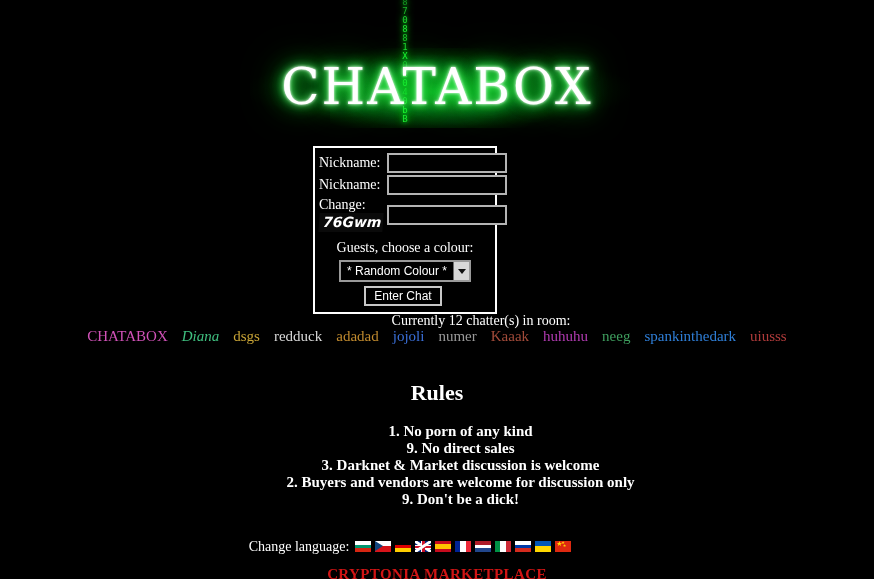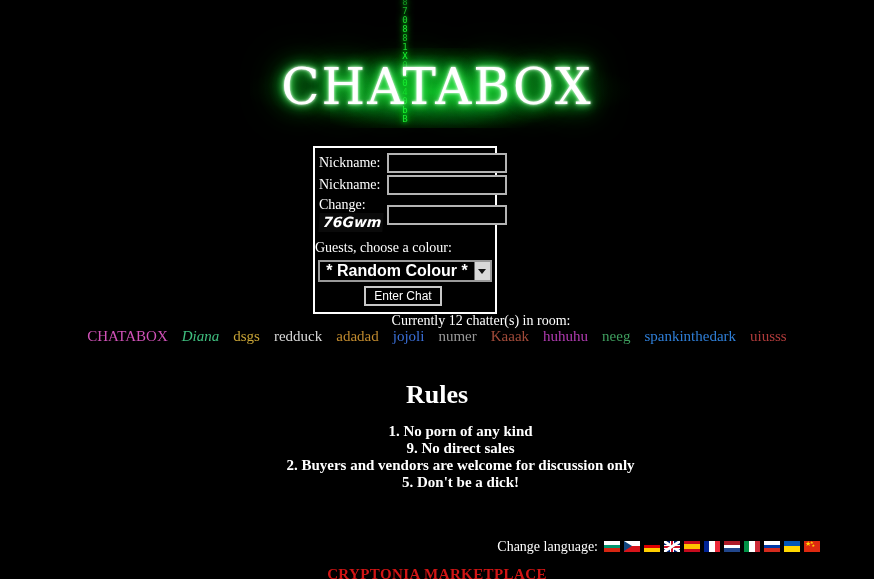--- a/index.html
+++ b/index.html
@@ -143,45 +143,45 @@
     font-size: 14px;
     font-weight: bold;
     font-style: italic;
     letter-spacing: 0px;
     padding: 1px 4px 2px 4px;
     display: inline-block;
     width: 56px;
     transform: skewX(-4deg);
   }
   .colour-prompt {
+    text-align: center;
     font-family: "Liberation Serif", serif;
     font-size: 14px;
     color: #ffffff;
     margin-top: 7px;
   }
   .select-row {
     text-align: center;
     margin-top: 4px;
   }
   .fake-select {
     display: inline-flex;
     align-items: stretch;
     border: 2px solid #9a9a9a;
     background: #000000;
     height: 18px;
     vertical-align: middle;
   }
   .fake-select .sel-value {
     color: #ffffff;
     font-family: "Liberation Sans", sans-serif;
-    font-size: 16px;
+    font-size: 12px;
     padding: 0 6px;
     line-height: 18px;
     white-space: nowrap;
-    font-weight: bold;
   }
   .fake-select .sel-arrow {
     width: 15px;
     background: #d8d8d8;
     border-left: 1px solid #6f6f6f;
     display: flex;
     align-items: center;
     justify-content: center;
   }
   .fake-select .sel-arrow i {
@@ -230,21 +230,21 @@
   .chatter-list .nick { margin: 0 7px; }
 
   
   .rules-title {
     position: absolute;
     left: 0;
     top: 380px;
     width: 874px;
     text-align: center;
     font-family: "Liberation Serif", serif;
-    font-size: 26px;
+    font-size: 22px;
     font-weight: bold;
     color: #ffffff;
   }
   .rules-list {
     position: absolute;
     left: 0;
     top: 423px;
     width: 874px;
     text-align: center;
     font-family: "Liberation Serif", serif;
@@ -254,21 +254,21 @@
     color: #ffffff;
   }
   .rules-list div { height: 17px; margin-left: 47px; }
 
   
   .lang-bar {
     position: absolute;
     left: 0;
     top: 538px;
     width: 822px;
-    text-align: right;
+    text-align: center;
     font-family: "Liberation Serif", serif;
     font-size: 14px;
     color: #ffffff;
     white-space: nowrap;
   }
   .lang-label { vertical-align: middle; margin-right: 4px; }
   .flag {
     display: inline-block;
     width: 16px;
     height: 11px;
@@ -401,21 +401,22 @@
   </div>
 </div>
 
 <div class="chatter-count">Currently 12 chatter(s) in room:</div>
 <div class="chatter-list" id="chatter-list"><span class="nick" style="color: rgb(209, 82, 184);">CHATABOX</span><span class="nick" style="color: rgb(63, 191, 127); font-style: italic;">Diana</span><span class="nick" style="color: rgb(200, 164, 54);">dsgs</span><span class="nick" style="color: rgb(217, 217, 217);">redduck</span><span class="nick" style="color: rgb(192, 138, 46);">adadad</span><span class="nick" style="color: rgb(58, 111, 216);">jojoli</span><span class="nick" style="color: rgb(154, 154, 154);">numer</span><span class="nick" style="color: rgb(163, 75, 58);">Kaaak</span><span class="nick" style="color: rgb(178, 59, 178);">huhuhu</span><span class="nick" style="color: rgb(63, 159, 95);">neeg</span><span class="nick" style="color: rgb(47, 127, 216);">spankinthedark</span><span class="nick" style="color: rgb(176, 59, 59);">uiusss</span></div>
 
 <div class="rules-title">Rules</div>
 <div class="rules-list" id="rules-list">
     <div>1. No porn of any kind</div>
     <div>9. No direct sales</div>
+    <div>3. Darknet &amp; Market discussion is welcome</div>
     <div>2. Buyers and vendors are welcome for discussion only</div>
-    <div>5. Don't be a dick!</div>
+    <div>9. Don't be a dick!</div>
   </div>
 
 <div class="lang-bar">
   <span class="lang-label">Change language:</span><span id="flag-list"><span class="flag"><span class="flag-bg h3" style="--c1: #ffffff; --c2: #00966e; --c3: #d62612;"></span></span><span class="flag cz-flag"></span><span class="flag"><span class="flag-bg h3" style="--c1: #000000; --c2: #dd0000; --c3: #ffce00;"></span></span><span class="flag uk-flag"><span class="uk-cross-v"></span><span class="uk-cross-h"></span><span class="uk-cross-v2"></span><span class="uk-cross-h2"></span></span><span class="flag es-flag"></span><span class="flag"><span class="flag-bg v3" style="--c1: #002395; --c2: #ffffff; --c3: #ed2939;"></span></span><span class="flag"><span class="flag-bg h3" style="--c1: #ae1c28; --c2: #ffffff; --c3: #21468b;"></span></span><span class="flag"><span class="flag-bg v3" style="--c1: #009246; --c2: #ffffff; --c3: #ce2b37;"></span></span><span class="flag ru-flag"></span><span class="flag ua-flag"></span><span class="flag cn-flag"><span class="cn-star">★</span><span class="cn-star2">★</span><span class="cn-star3">★</span></span></span>
 </div>
 
 <div class="footer-link">CRYPTONIA MARKETPLACE</div>
 
 </body></html>

